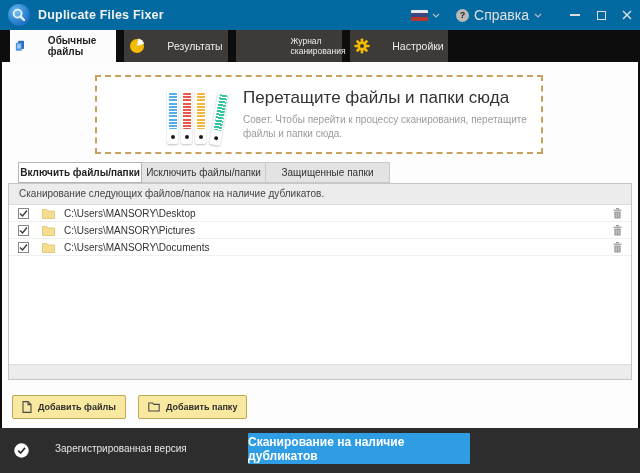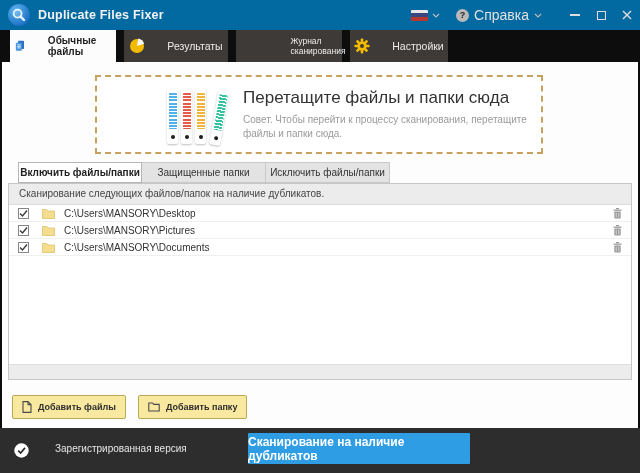--- a/index.html
+++ b/index.html
@@ -208,22 +208,22 @@
           </span>
       </div>
       <div class="dz-text">
         <div class="dz-title">Перетащите файлы и папки сюда</div>
         <div class="dz-hint">Совет. Чтобы перейти к процессу сканирования, перетащите файлы и папки сюда.</div>
       </div>
     </div>
 
     <div class="subtabs">
       <div class="subtab active">Включить файлы/папки</div>
+      <div class="subtab">Исключить файлы/папки</div>
       <div class="subtab">Защищенные папки</div>
-      <div class="subtab">Исключить файлы/папки</div>
     </div>
 
     <div class="panel">
       <div class="panel-head">Сканирование следующих файлов/папок на наличие дубликатов.</div>
 
       <div class="row">
         <span class="cbx">
           <svg width="9" height="9" viewBox="0 0 9 9">
               <polyline points="1,4.5 3.5,7 8,1.5" fill="none" stroke="#3c3c3c" stroke-width="1.4"></polyline>
             </svg>

